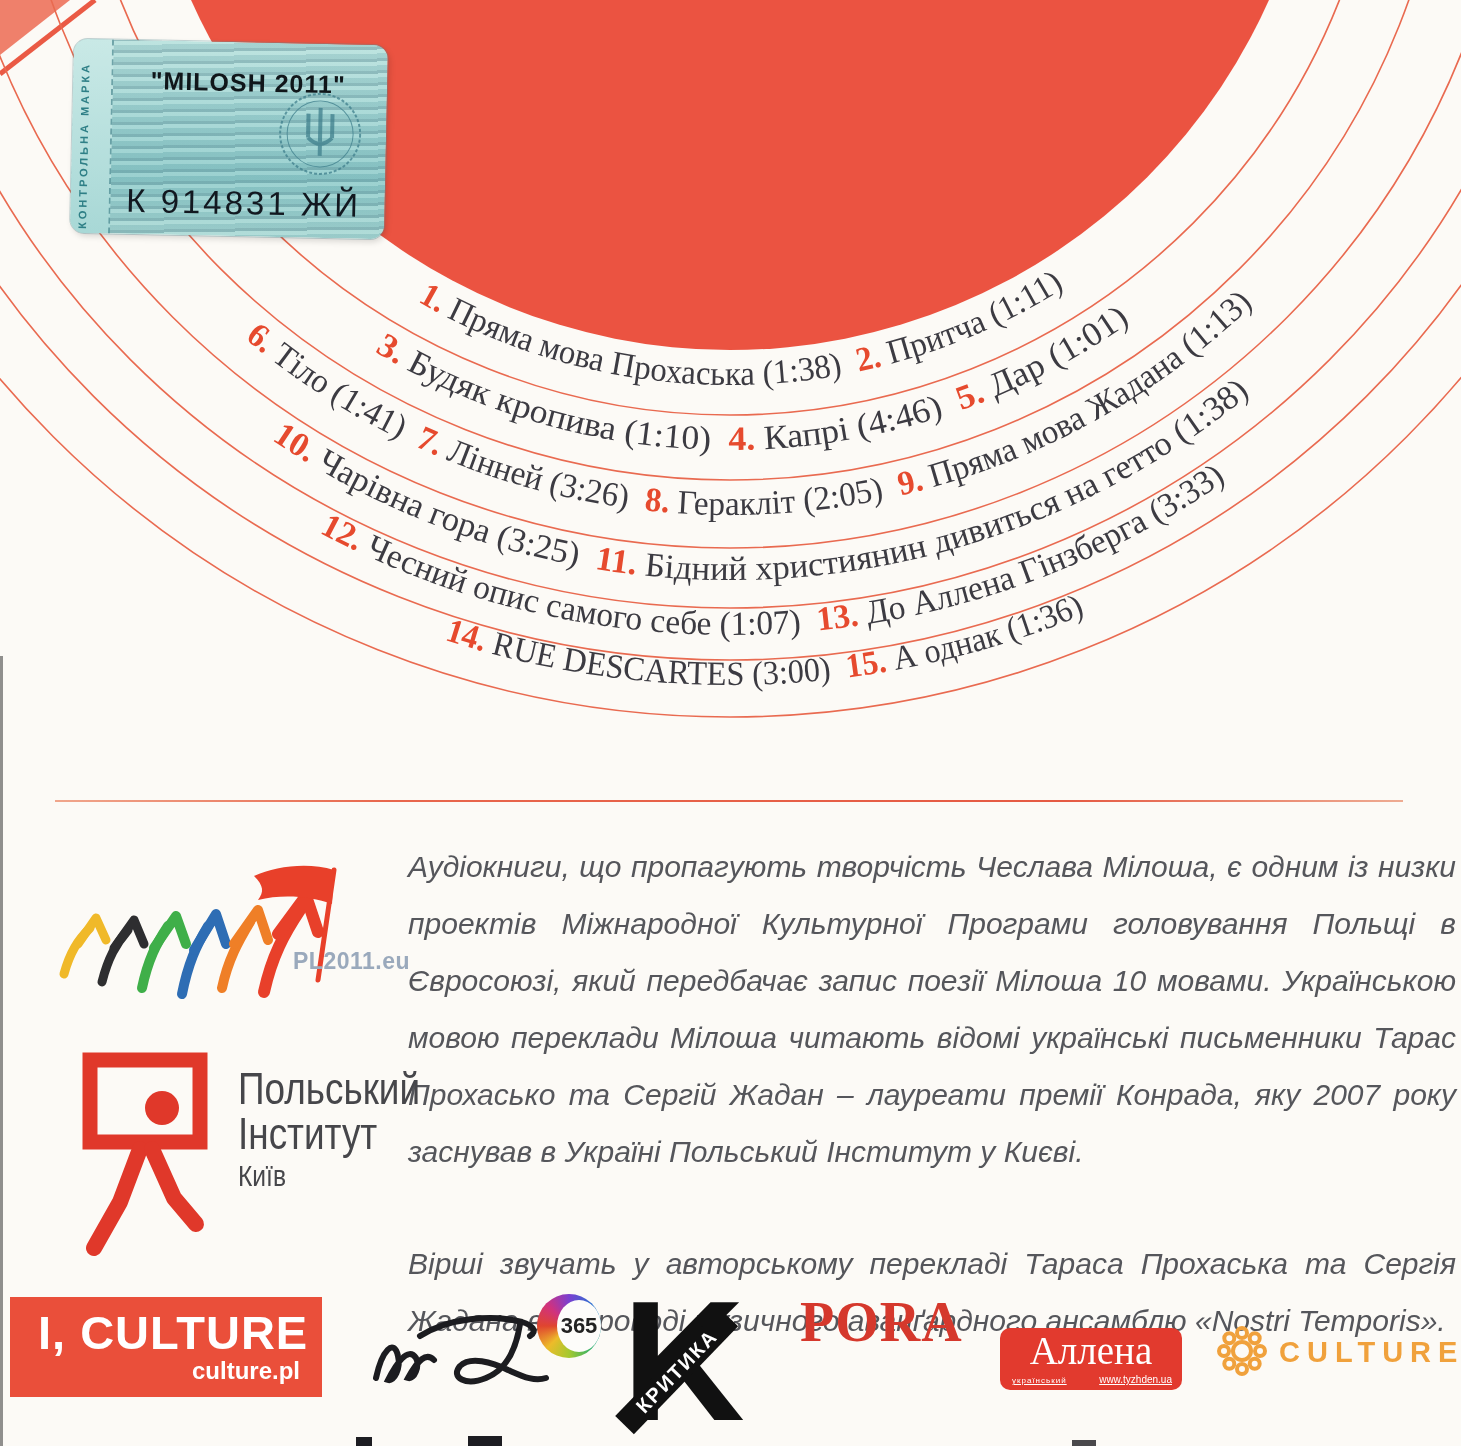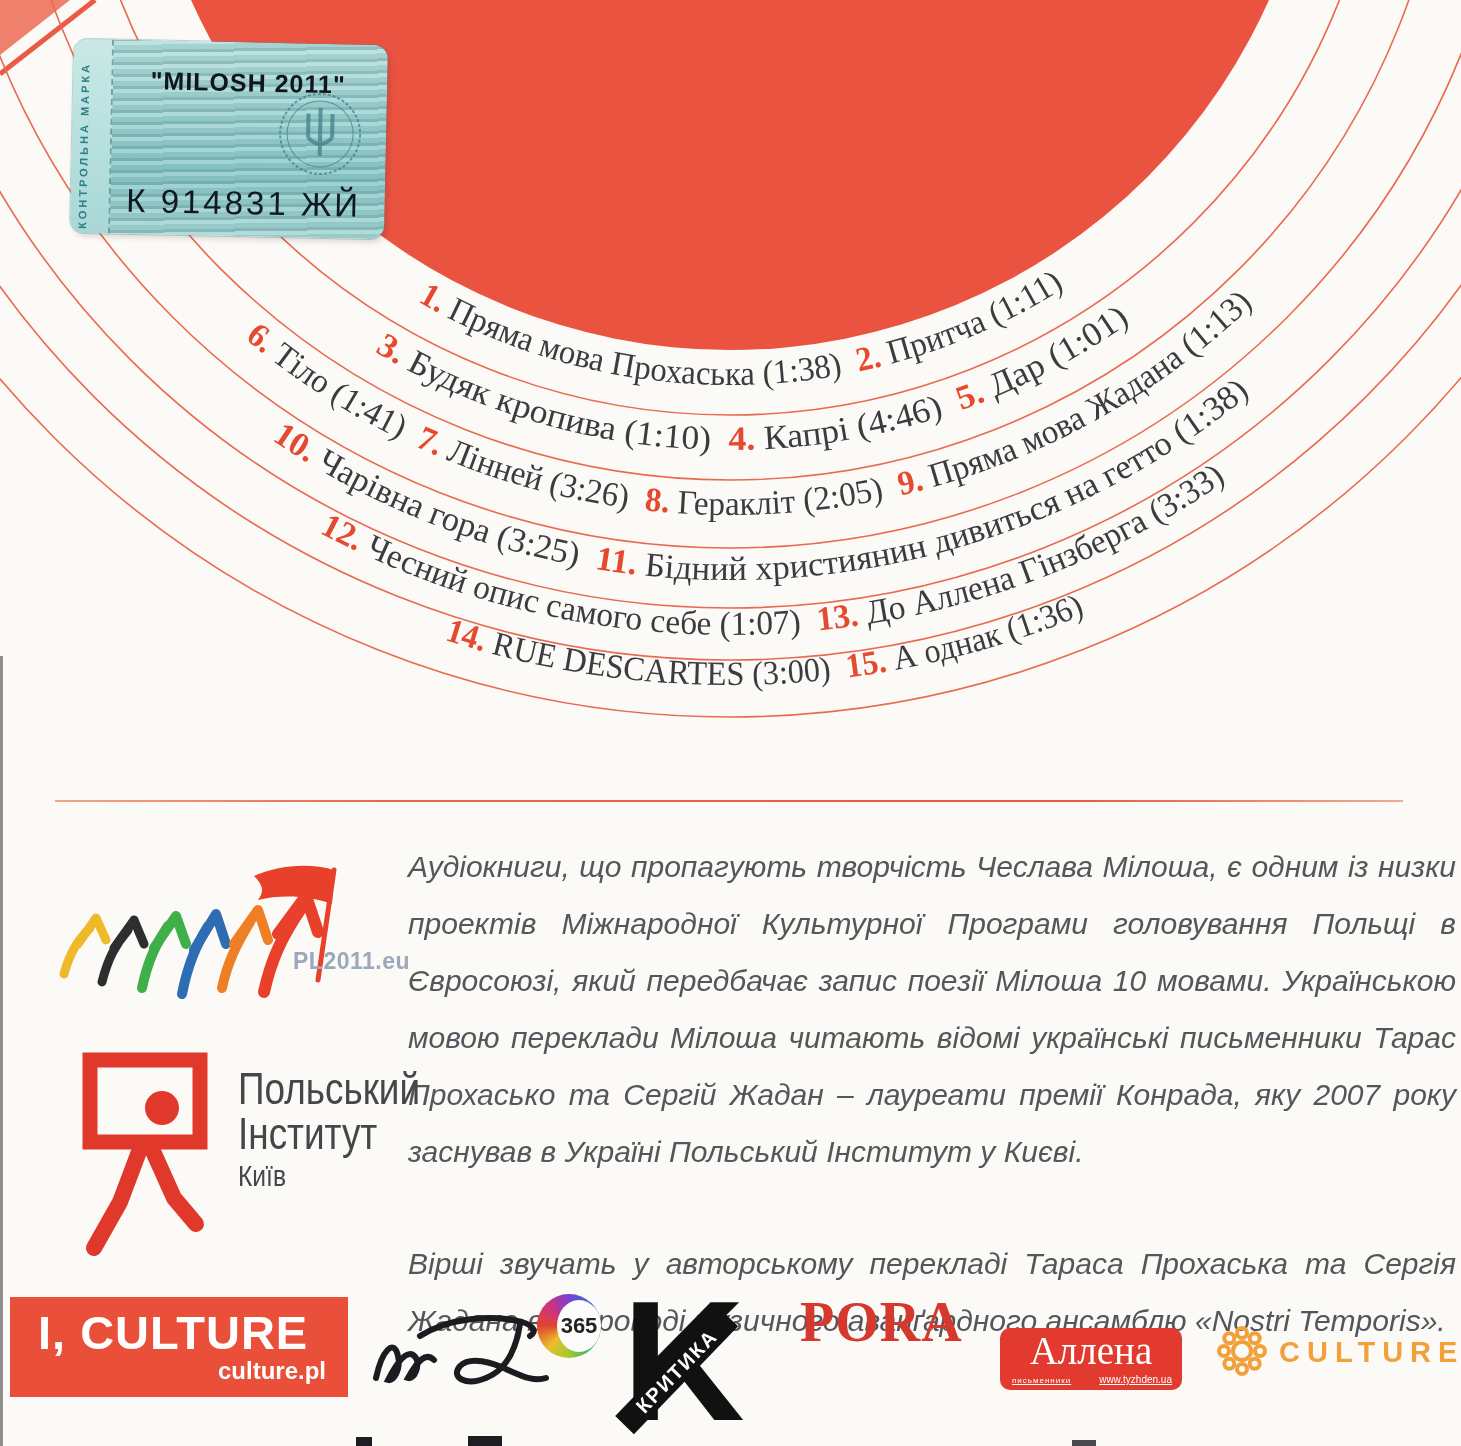--- a/index.html
+++ b/index.html
@@ -42,21 +42,21 @@
 
   
   #pl2011{left:50px;top:856px;width:345px;height:160px;}
   #pl2011-label{left:293px;top:948px;font-size:23px;font-weight:700;color:#9aa9bc;letter-spacing:.5px;}
   #pi-figure{left:78px;top:1052px;width:165px;height:205px;}
   #pi-text{left:238px;top:1066px;color:#46464a;transform:scaleX(.82);transform-origin:left top;}
   #pi-text .l1,#pi-text .l2{font-size:45px;line-height:45px;letter-spacing:0px;}
   #pi-text .l3{font-size:30px;line-height:40px;}
 
   
-  #iculture{left:10px;top:1297px;width:338px;height:100px;background:#ea4f3a;color:#fff;}
+  #iculture{left:10px;top:1297px;width:312px;height:100px;background:#ea4f3a;color:#fff;}
   #iculture .t1{position:absolute;left:28px;top:8px;font-size:47px;font-weight:700;letter-spacing:1px;}
   #iculture .t2{position:absolute;right:22px;top:60px;font-size:24px;font-weight:700;}
   #signature{left:368px;top:1298px;}
   #c365{left:537px;top:1294px;width:64px;height:64px;border-radius:50%;
     background:conic-gradient(from -90deg,#e0452f,#d0327e,#7b3fd0,#2f6fd0,#2fa9c9,#2fb06a,#a6c92f,#edbb2a,#e0452f);
     display:flex;align-items:center;justify-content:center;}
   #c365 .inner{width:52px;height:52px;border-radius:50%;background:#fdfcfa;
     display:flex;align-items:center;justify-content:center;font-size:22px;font-weight:700;color:#222;margin-left:20px;}
   #krytyka{left:618px;top:1290px;width:160px;height:140px;}
   #krytyka .k{position:absolute;left:4px;top:-14px;font-size:170px;line-height:1;font-weight:700;color:#111;}
@@ -209,21 +209,21 @@
   <span class="k">K</span>
   <div class="banner">КРИТИКА</div>
 </div>
 
 <div id="temppora" class="abs">
   <div class="t2">PORA</div>
 </div>
 
 <div id="tyzhden" class="abs">
   <div class="title">Аллена</div>
-  <div class="sub-l">письменники</div>
+  <div class="sub-l">український</div>
   <div class="sub-r">www.tyzhden.ua</div>
 </div>
 
 <div id="kvitnu" class="abs">
   <svg width="58" height="58" viewBox="-29 -29 58 58">
     <g fill="none" stroke="#f0a13c" stroke-width="4">
       <circle r="9"></circle>
       <g id="petals">
           <circle cx="18.0" cy="0.0" r="5"></circle>
           <circle cx="12.7" cy="12.7" r="5"></circle>

